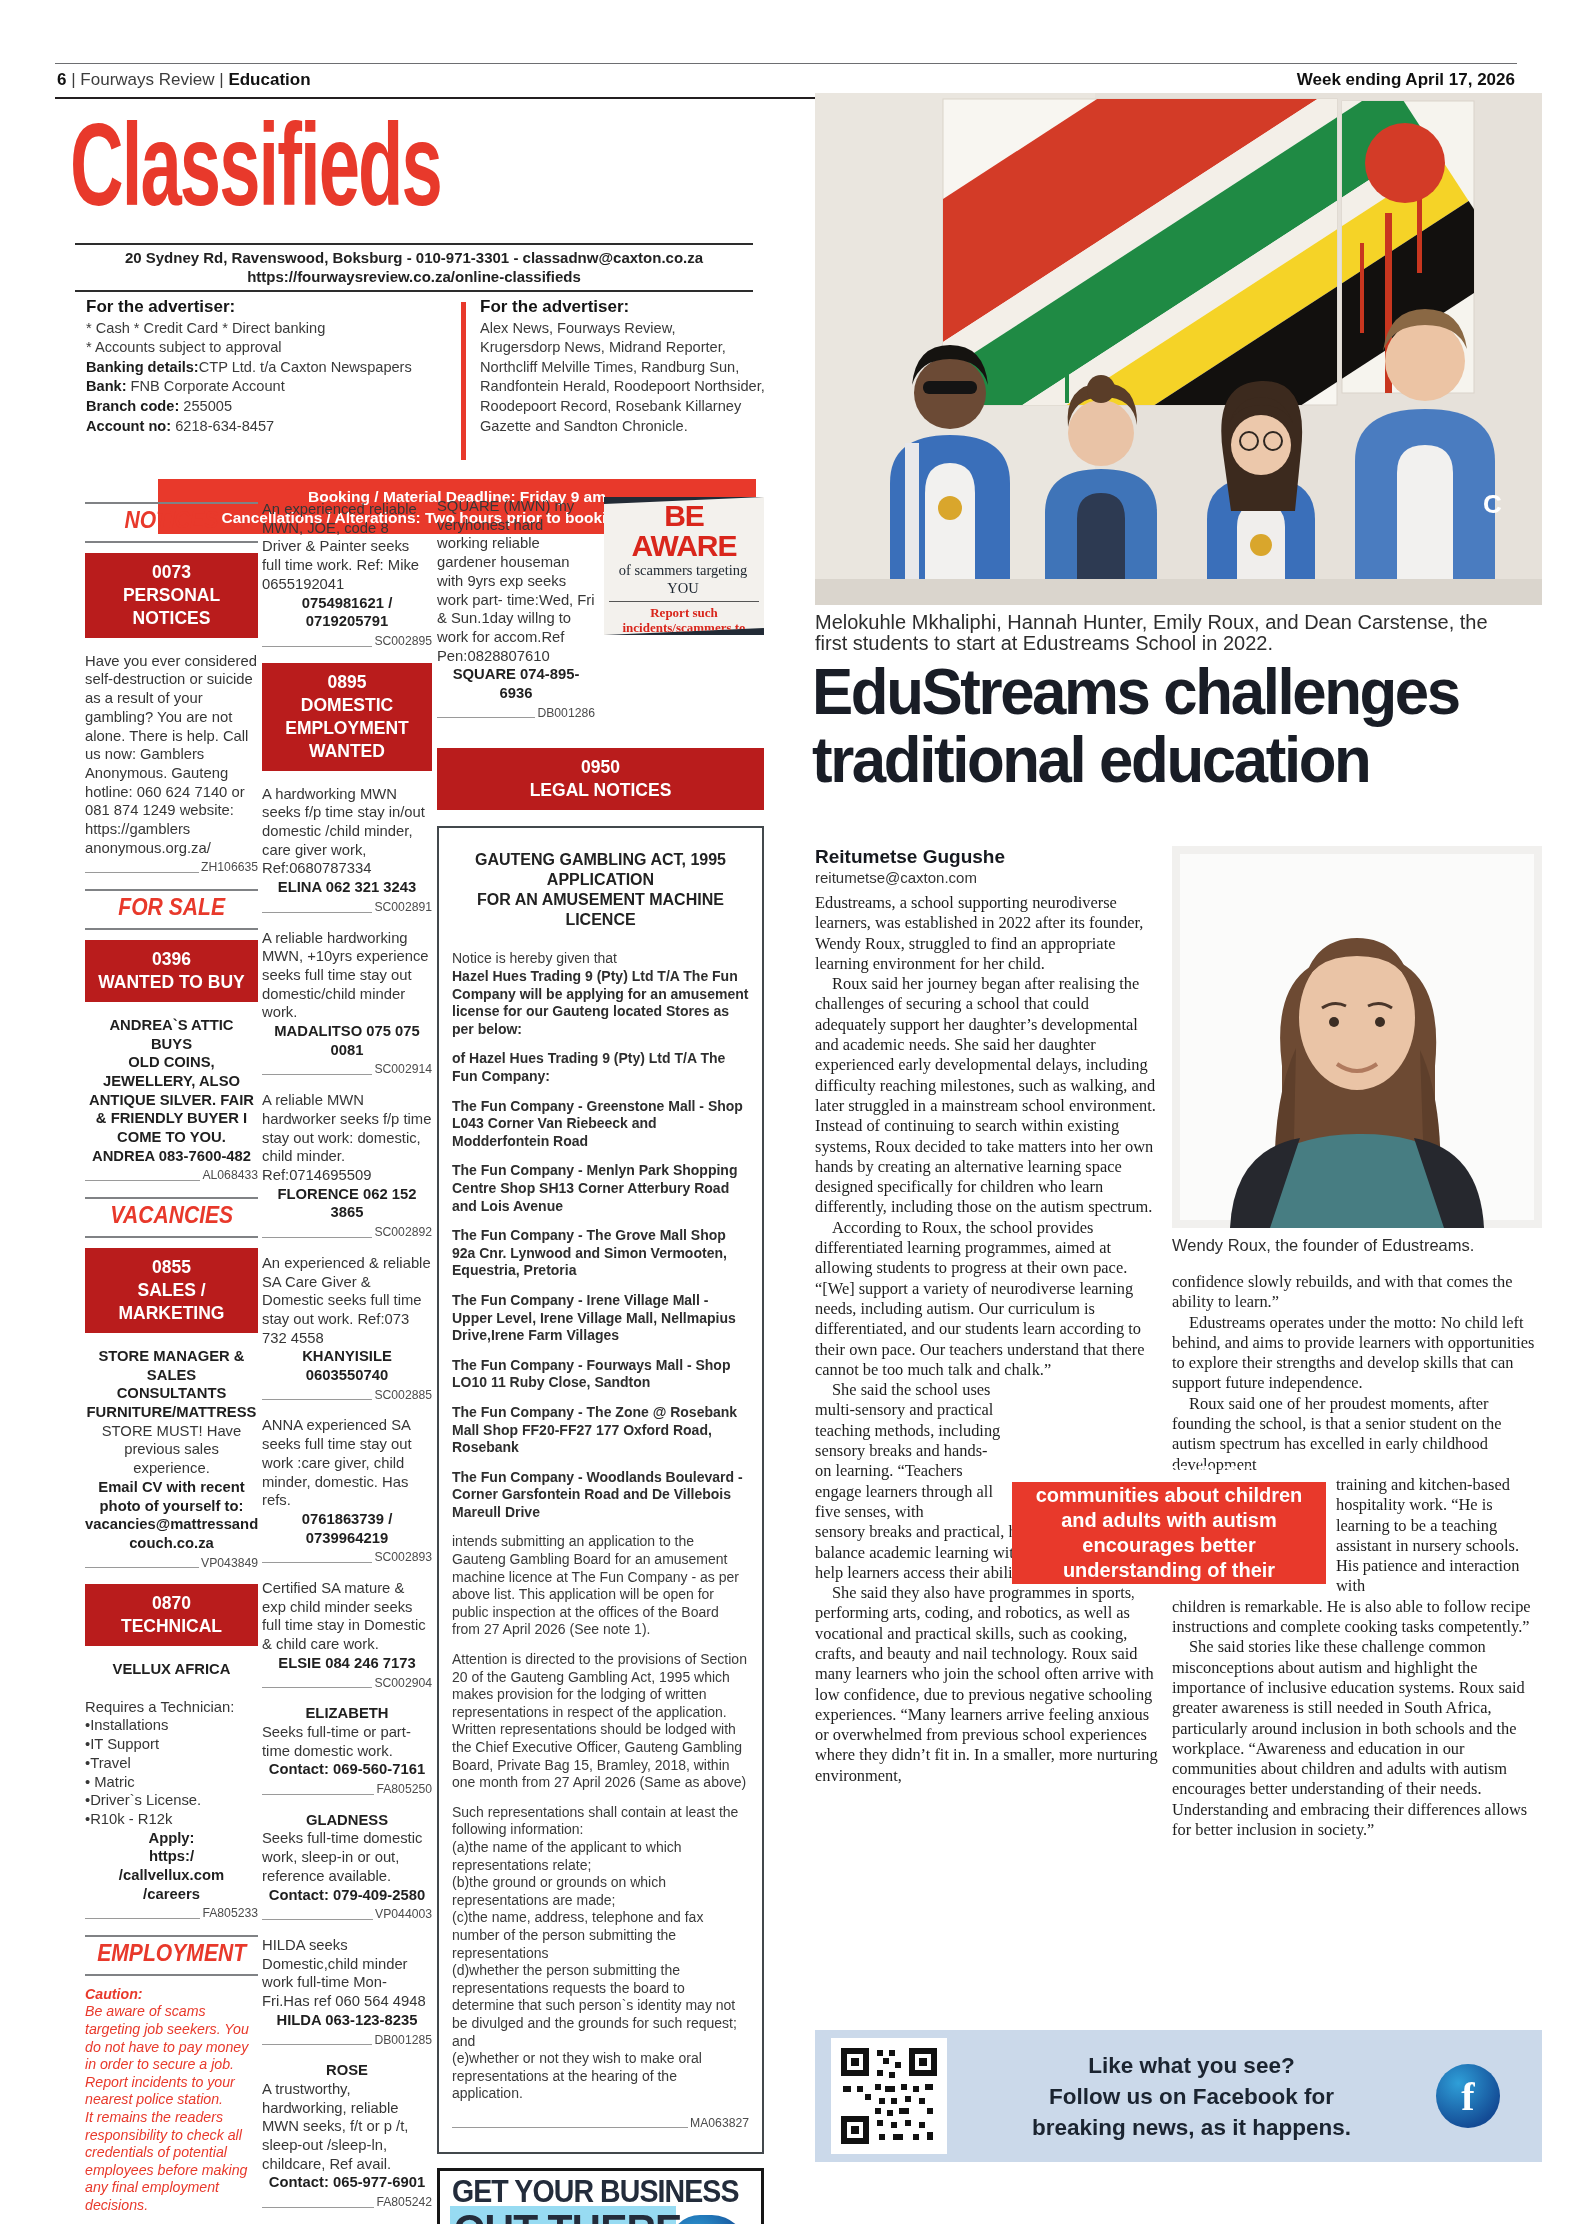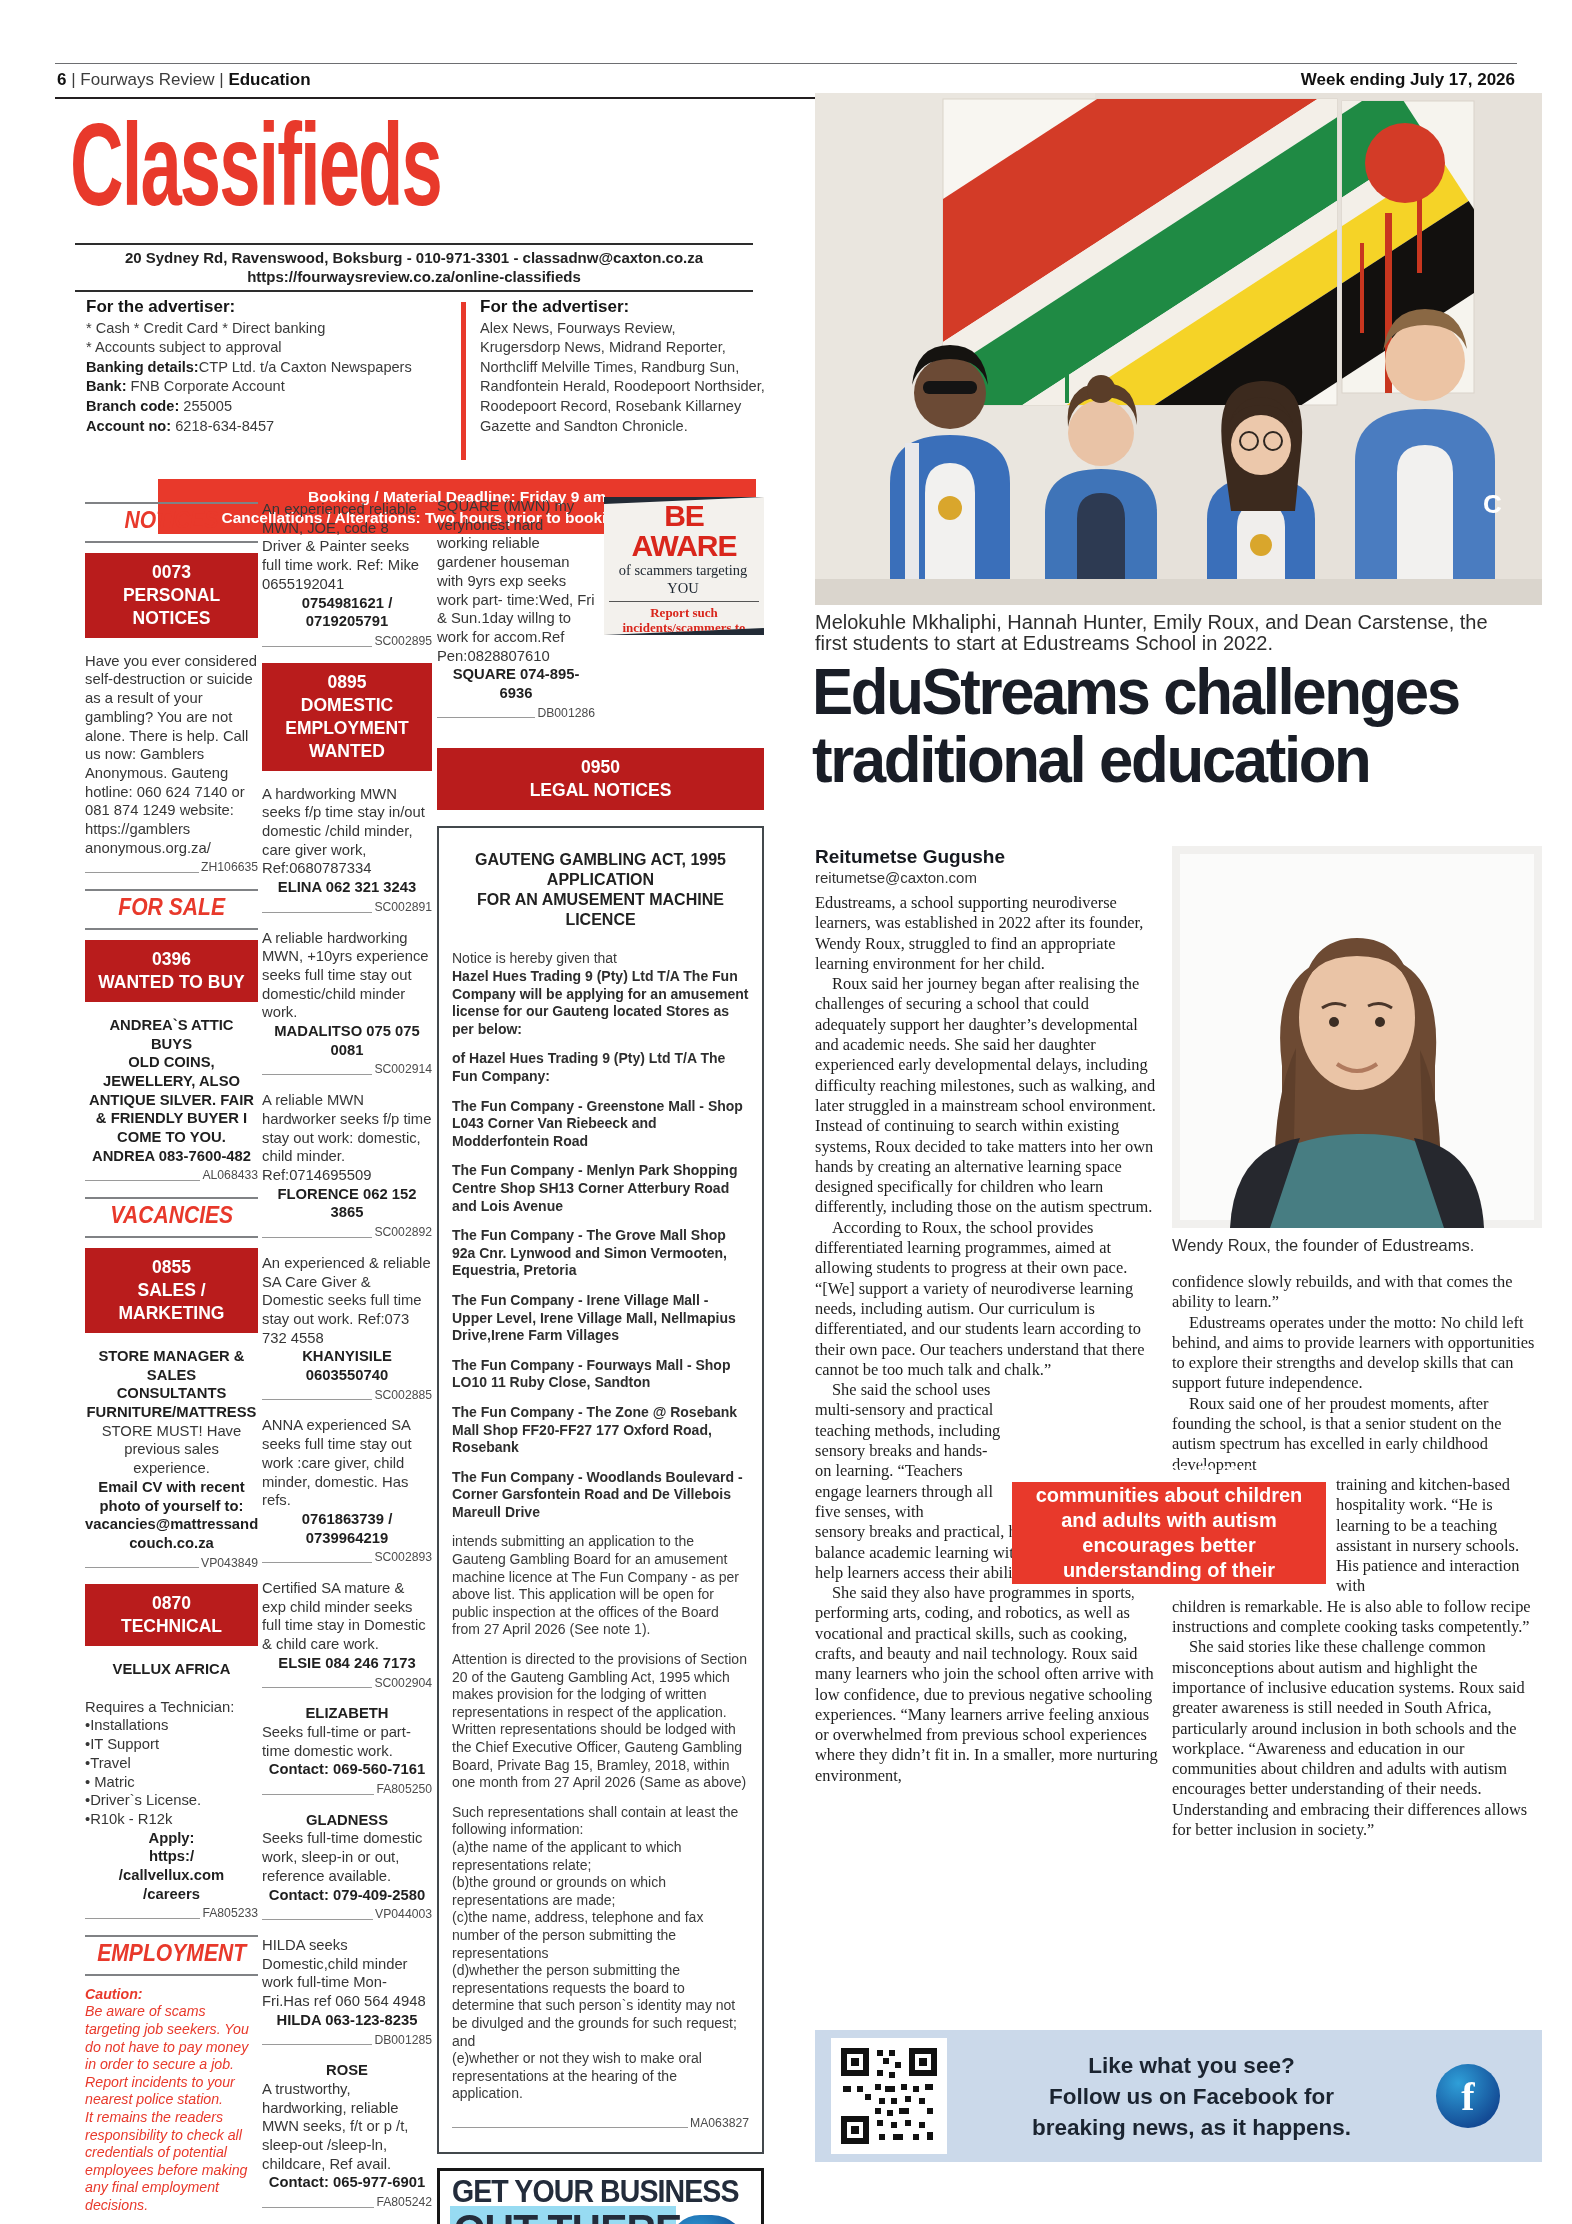--- a/index.html
+++ b/index.html
@@ -132,21 +132,21 @@
 </head>
 <body>
 
 <div id="page">
 
   <div class="abs hdr-rule1"></div>
   <div class="abs hdr-left">
     <b>6</b>
     <span> | </span><span>Fourways Review</span><span> | </span><b>Education</b>
   </div>
-  <div class="abs hdr-right">Week ending July 17, 2026</div>
+  <div class="abs hdr-right">Week ending April 17, 2026</div>
   <div class="abs hdr-rule2"></div>
 
   <div class="abs masthead">Classifieds</div>
   <div class="abs mast-rule1"></div>
   <div class="abs mast-addr">
     <div>20 Sydney Rd, Ravenswood, Boksburg - 010-971-3301 - classadnw@caxton.co.za</div>
     <div>https://fourwaysreview.co.za/online-classifieds</div>
   </div>
   <div class="abs mast-rule2"></div>
 

